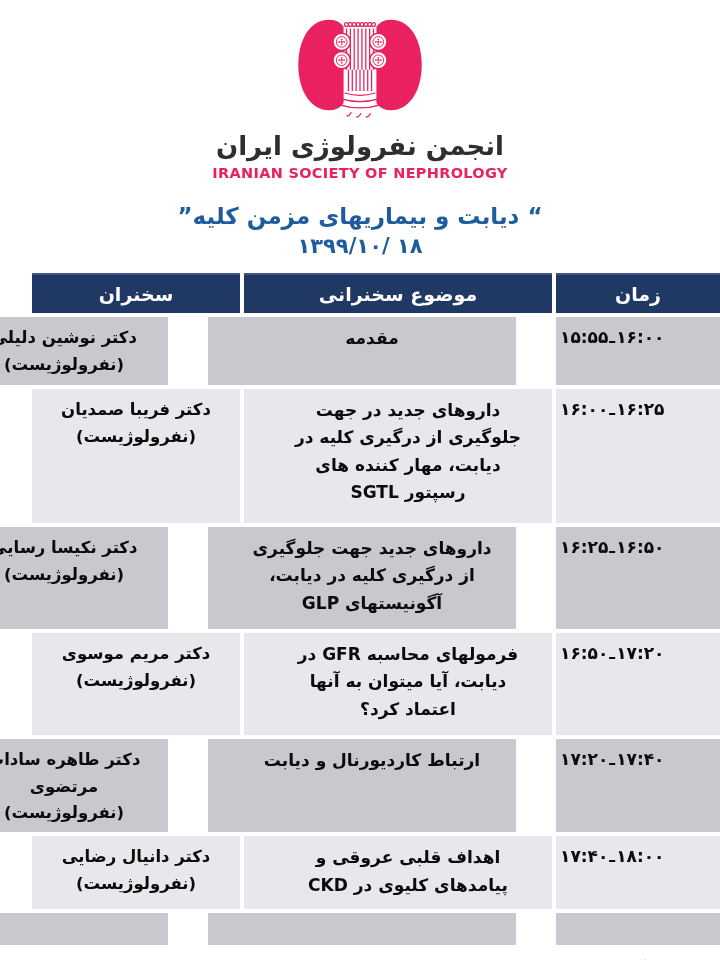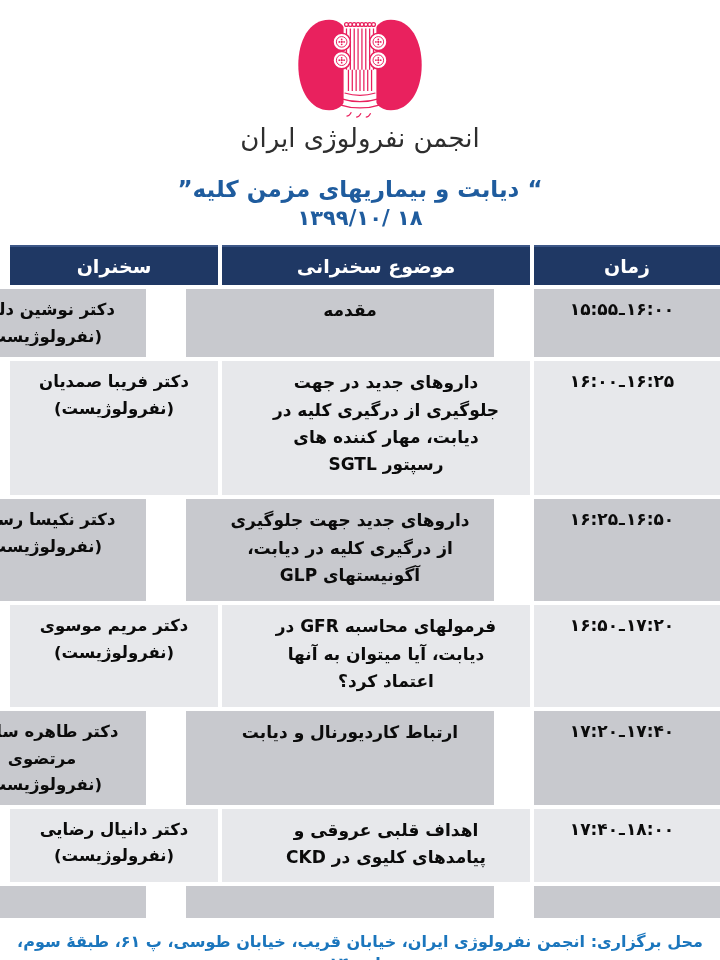--- a/index.html
+++ b/index.html
@@ -9,21 +9,21 @@
     background:#fff; overflow:hidden;
     font-family:"DejaVu Sans", sans-serif;
   }
   
   .logo-block { text-align:center; padding-top:12px; }
   .logo-svg { display:block; margin:0 auto; }
   .logo-pink-fill   { fill:var(--logo_pink,#E9215E); }
   .logo-pink-stroke { stroke:var(--logo_pink,#E9215E); fill:none; }
   .logo-white-fill  { fill:#ffffff; }
   .calligraphy {
-    margin-top:2px; font-size:26px; font-weight:normal;
+    margin-top:10px; font-size:26px; font-weight:bold;
     color:var(--calligraphy_color,#2E2E2E); line-height:1.25;
   }
   .eng-name {
     margin-top:1px; font-size:14.5px; font-weight:bold; letter-spacing:0.3px;
     color:var(--logo_pink,#E9215E); line-height:1.3;
   }
   
   .event-title {
     margin-top:20px; text-align:center; direction:rtl;
     font-size:23px; font-weight:bold; color:var(--title_blue,#1F5C9E); line-height:1.25;
@@ -34,34 +34,34 @@
     letter-spacing:4px; line-height:1.2;
   }
   .iso { unicode-bidi:isolate; }
   
   .schedule-table {
     margin-top:14px; width:720px; direction:rtl;
     display:flex; flex-direction:column; gap:4px; background:#fff;
   }
   .trow { display:flex; gap:4px; }
   .cell { flex:none; }
-  .cell.time    { width:186px; }
+  .cell.time    { width:164px; }
   .cell.topic   { width:308px; }
   .cell.speaker { width:208px; }
   .trow.dark  .cell { background:var(--row_dark,#C8C9CE);margin-left:36px; }
   .trow.light .cell { background:var(--row_light,#E7E8EB); }
   .thead .cell {
     background:var(--header_bg,#1F3864) !important;
     border-top:2px solid #3D5787;
     min-height:40px; display:flex; align-items:center; justify-content:center;
     color:#fff; font-size:19px; font-weight:bold;
   }
   .body-cell { font-weight:bold; color:#0b0b0b; }
   .cell.time.body-cell {
-    direction:ltr; text-align:center;
+    direction:ltr; text-align:left;
     padding:9px 14px 11px 4px; font-size:17px; letter-spacing:2px; line-height:1.3;
   }
   .cell.topic.body-cell {
     direction:rtl; text-align:center;
     padding:8px 20px 6px 40px; font-size:17px; line-height:1.6;
   }
   .cell.speaker.body-cell {
     direction:rtl; text-align:center;
     padding:8px 6px 6px 6px; font-size:16.5px; line-height:1.6;
   }
@@ -125,20 +125,21 @@
             <circle cx="47" cy="52.5" r="0.9"></circle>
           <circle cx="85" cy="50" r="1.2"></circle>
             <circle cx="82.5" cy="50" r="0.9"></circle>
             <circle cx="87.5" cy="50" r="0.9"></circle>
             <circle cx="85" cy="47.5" r="0.9"></circle>
             <circle cx="85" cy="52.5" r="0.9"></circle>
         </g>
       </g>
     </svg>
     <div class="calligraphy" dir="rtl">انجمن نفرولوژی ایران</div>
+    <div class="eng-name">IRANIAN SOCIETY OF NEPHROLOGY</div>
   </div>
 
   <div class="event-title">“ دیابت و بیماریهای مزمن کلیه”</div>
   <div class="event-date">
     <span class="iso" dir="ltr">۱۳۹۹/۱۰/ ۱۸</span>
   </div>
 
   <div class="schedule-table">
 
     <div class="trow thead">

